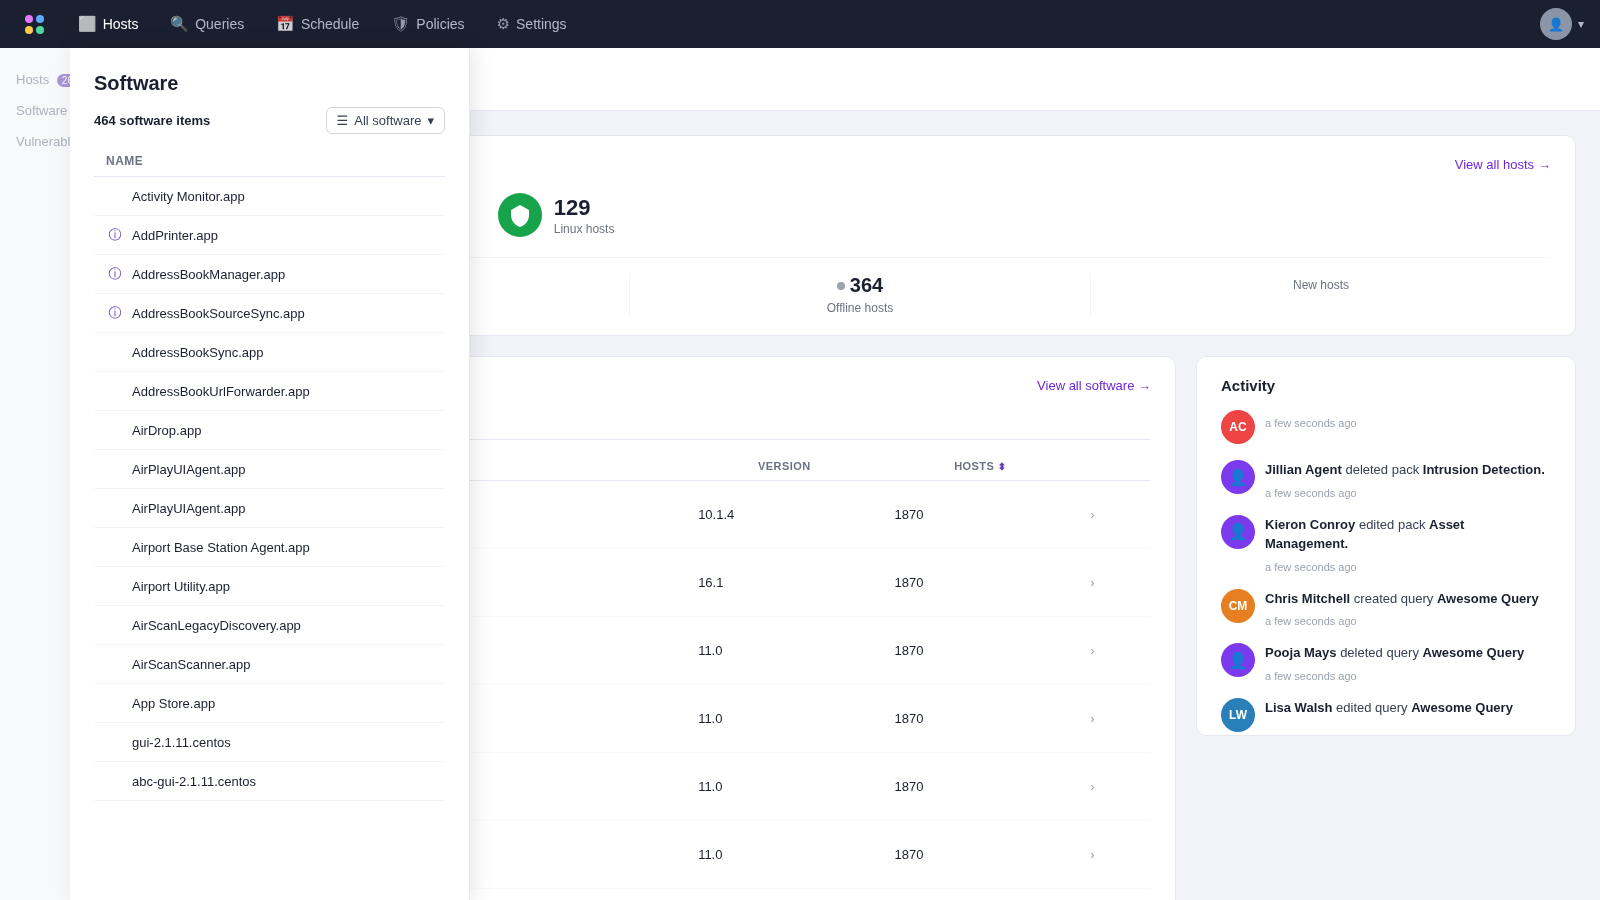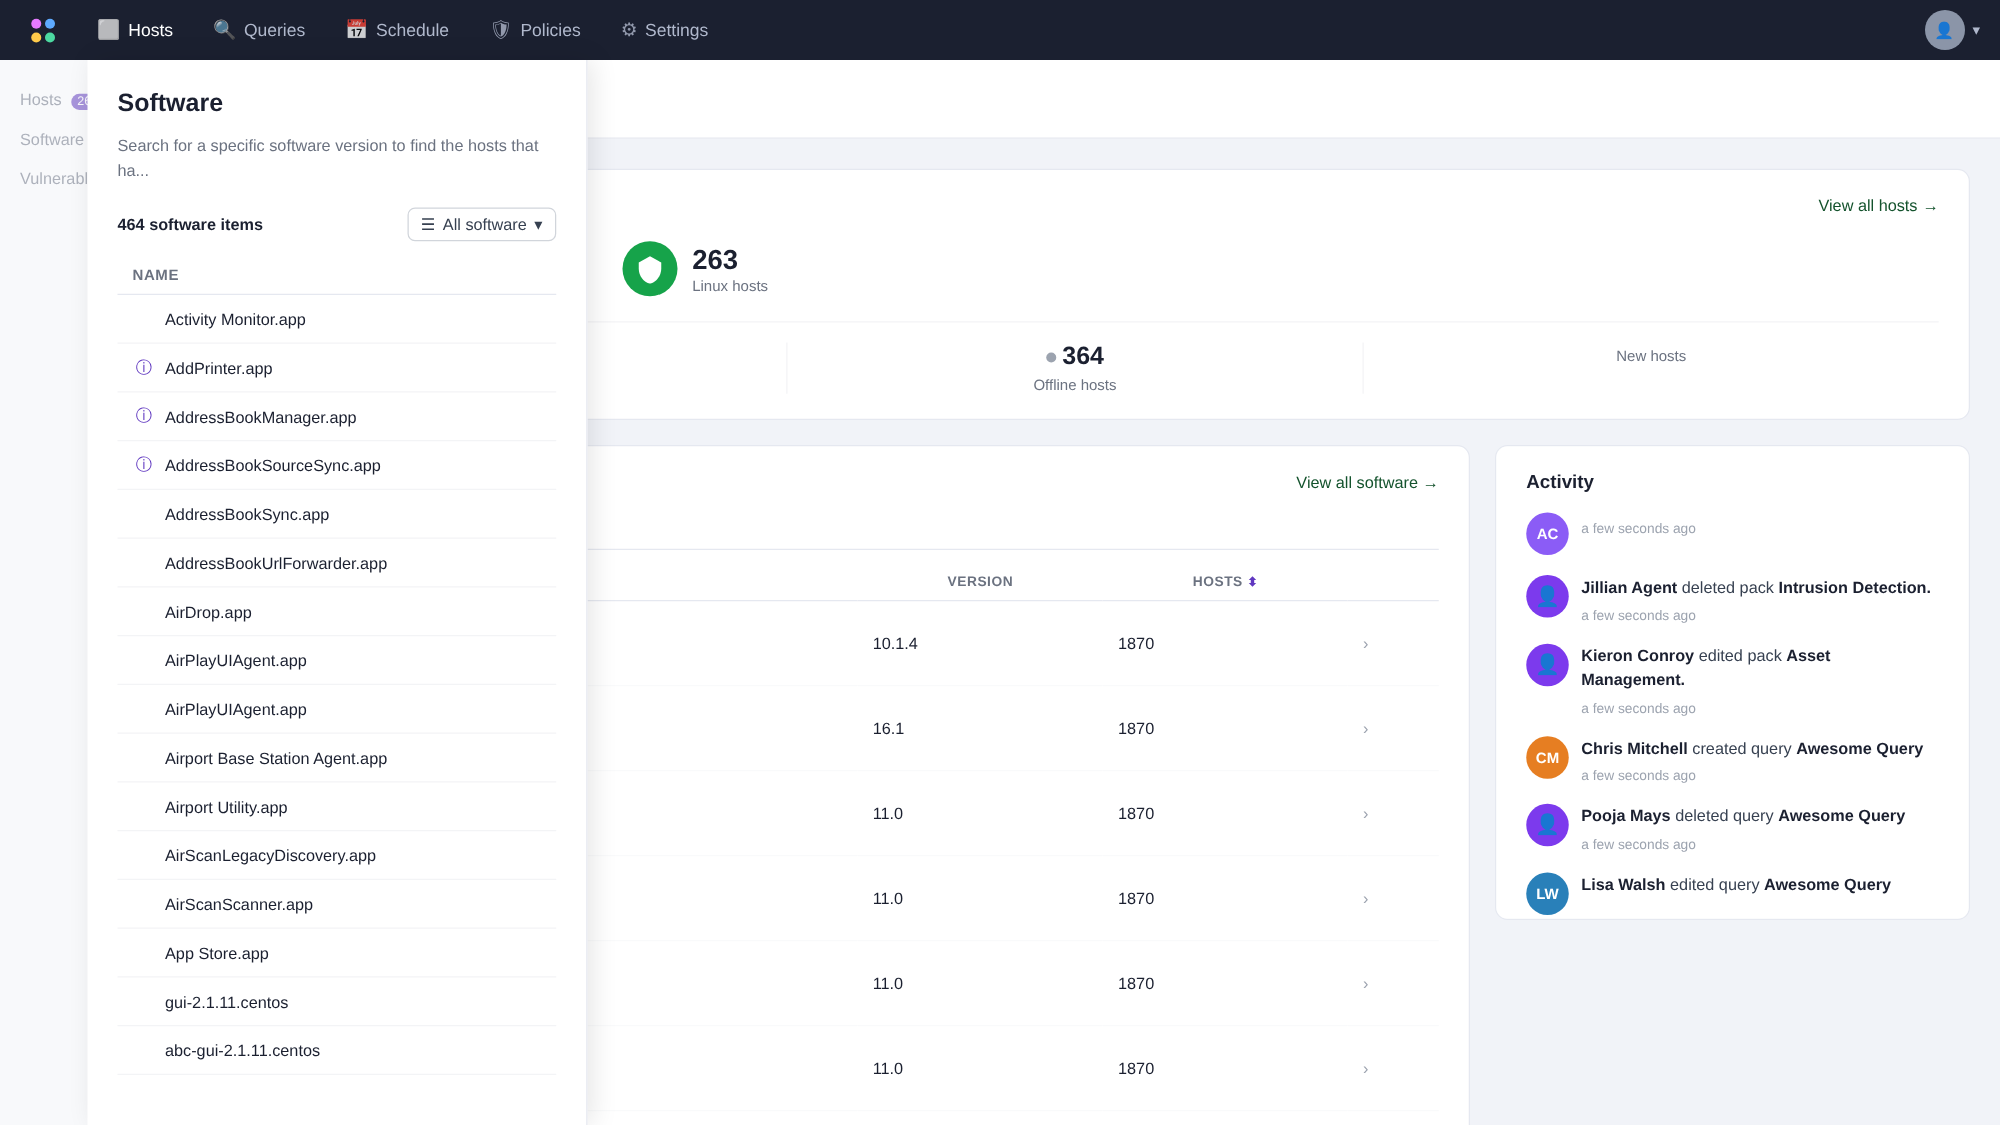--- a/index.html
+++ b/index.html
@@ -75,21 +75,21 @@
     .chevron-down { font-size: 12px; color: #6b7280; }
 
     
     .page-body { padding: 24px; }
 
     
     .hosts-card { background: #fff; border-radius: 10px; border: 1px solid #e5e8f0; padding: 20px 24px; margin-bottom: 20px; }
     .hosts-card-header { display: flex; align-items: center; justify-content: space-between; margin-bottom: 20px; }
     .hosts-label { display: flex; align-items: center; gap: 8px; font-size: 15px; font-weight: 700; color: #1b2030; }
     .hosts-badge { background: #6038c0; color: #fff; font-size: 11px; padding: 2px 7px; border-radius: 10px; font-weight: 600; }
-    .view-all-link { color: #14532d; font-size: 13px; cursor: pointer; text-decoration: none; display: flex; align-items: flex-start; gap: 4px; }
+    .view-all-link { color: #6d28d9; font-size: 13px; cursor: pointer; text-decoration: none; display: flex; align-items: flex-start; gap: 4px; }
 
     .hosts-os-row { display: flex; gap: 32px; padding-bottom: 20px; border-bottom: 1px solid #f3f4f6; }
     .os-item { display: flex; align-items: center; gap: 12px; }
     .os-icon { width: 44px; height: 44px; border-radius: 50%; display: flex; align-items: center; justify-content: center; font-size: 20px; flex-shrink: 0; }
     .os-icon.apple { background: #7c3aed; }
     .os-icon.windows { background: #2563eb; }
     .os-icon.linux { background: #16a34a; }
     .os-count { font-size: 22px; font-weight: 700; color: #1b2030; }
     .os-label { font-size: 12px; color: #6b7280; margin-top: 1px; }
 
@@ -179,21 +179,20 @@
         <span>Software</span>
       </div>
       <div class="sidebar-item">
         <span>Vulnerable</span>
       </div>
     </div>
   </div>
 
   <div class="overlay-panel">
     <h2 class="overlay-title">Software</h2>
-    <p class="overlay-desc">Search for a specific software version to find the hosts that ha...</p>
 
     <div class="overlay-meta">
       <span class="overlay-count">464 software items</span>
       <div class="overlay-filter">
         <span>☰</span>
         <span>All software</span>
         <span>▾</span>
       </div>
     </div>
 
@@ -341,21 +340,21 @@
               <div class="os-label">Windows hosts</div>
             </div>
           </div>
           <div class="os-item">
             <div class="os-icon linux">
                 <svg width="24" height="24" viewBox="0 0 24 24" fill="white">
       <path d="M12 2L3 7v5c0 5.55 3.84 10.74 9 12 5.16-1.26 9-6.45 9-12V7l-9-5z"></path>
     </svg>
               </div>
             <div>
-              <div class="os-count">263</div>
+              <div class="os-count">129</div>
               <div class="os-label">Linux hosts</div>
             </div>
           </div>
         </div>
 
         <div class="hosts-status-row">
           <div class="status-item">
             <div class="status-count">
               <span class="status-dot dot-green"></span>
               <span>2,200</span>
@@ -449,21 +448,21 @@
       <td><span class="row-arrow">›</span></td>
     </tr>
               </tbody>
           </table>
         </div>
 
         <div class="activity-card">
           <div class="activity-title">Activity</div>
           <div id="activity-list">
               <div class="activity-item">
-      <div class="activity-avatar" style="background:#8b5cf6;">AC</div>
+      <div class="activity-avatar" style="background:#ef4444;">AC</div>
       <div>
         <div class="activity-time">a few seconds ago</div>
       </div>
     </div>
               <div class="activity-item">
       <div class="activity-avatar" style="background:#7c3aed; font-size:16px;">👤</div>
       <div>
         <div class="activity-text">
           <strong>Jillian Agent</strong>
           deleted pack

